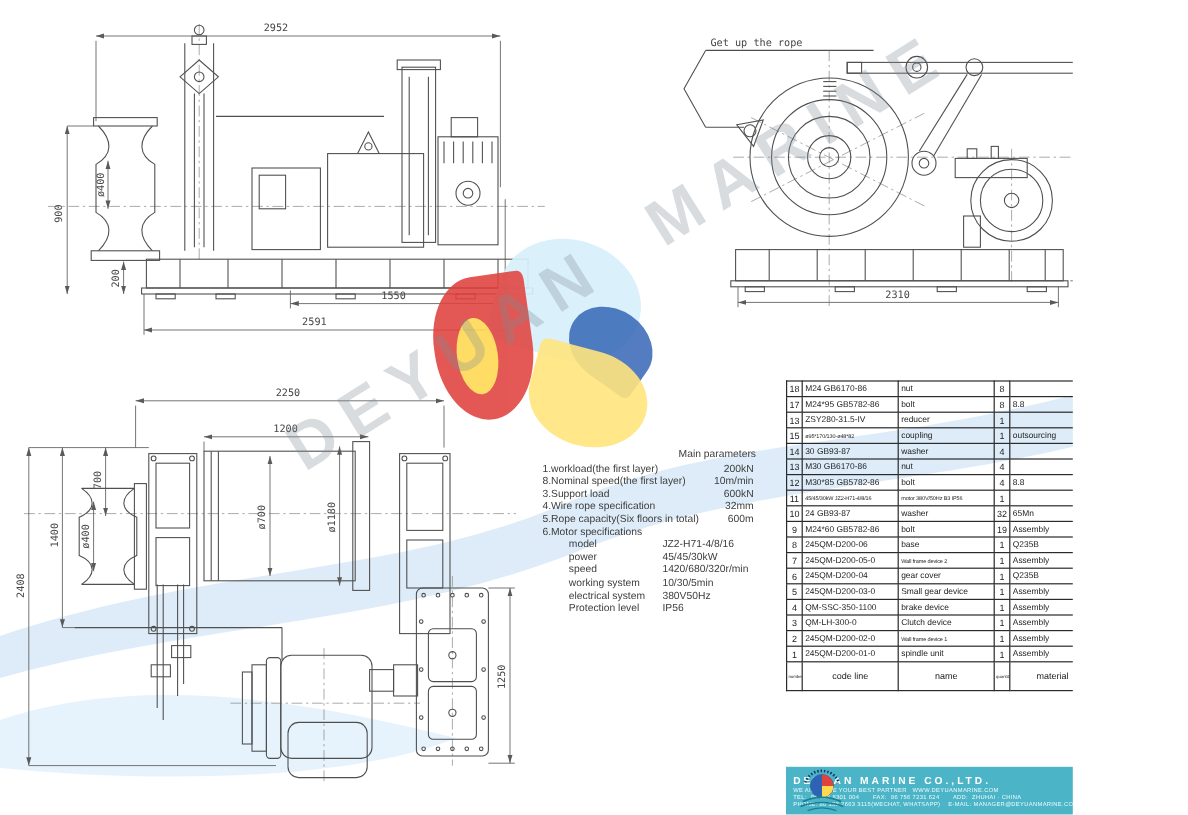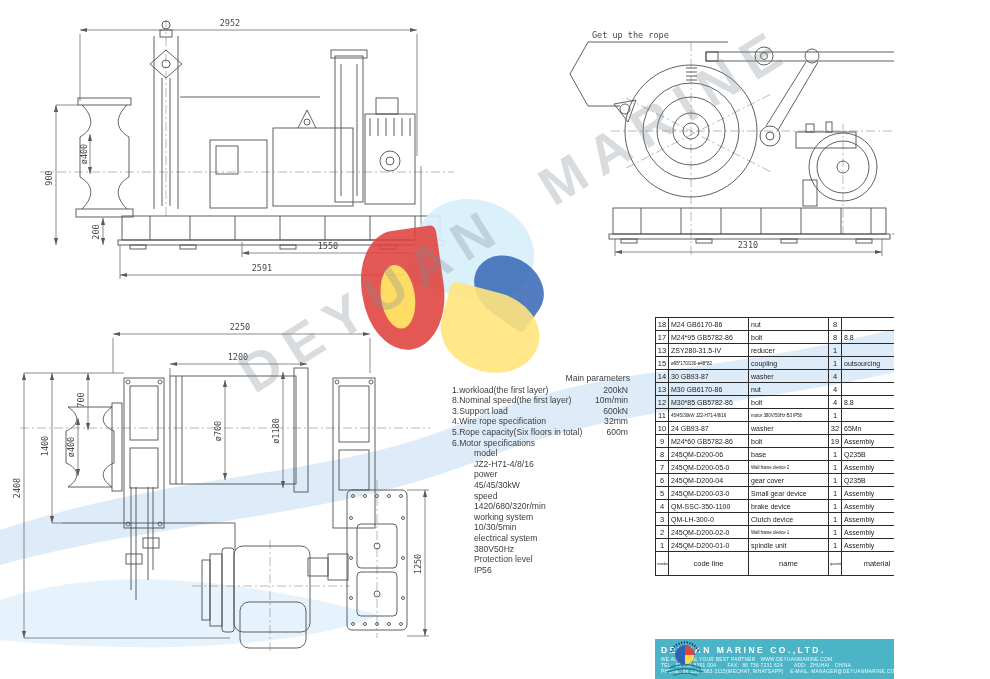--- a/index.html
+++ b/index.html
@@ -27,21 +27,21 @@
             background:#ffd94f;border-radius:50%;}
   .drop-yellow{left:440px;top:292px;width:100px;height:80px;background:#ffe47d;opacity:.9;
             border-radius:10% 65% 65% 65%;transform:rotate(15deg);}
   .drop-blue{left:472px;top:258px;width:74px;height:60px;background:#2d60b2;opacity:.82;
             border-radius:65% 65% 10% 65%;transform:rotate(35deg);}
   
   #mp{left:452px;top:338px;width:178px;z-index:4;color:#3d3d3d;font-size:8.6px;line-height:10.6px;}
   #mp .mp-title{text-align:right;padding-left:6px;margin-bottom:1px;margin-top:35px;}
   .mp-row{display:flex;}
   .mp-val{margin-left:auto;padding-right:2px;}
-  .mp-mrow{display:flex;padding-left:22px;flex-direction:column;}
+  .mp-mrow{display:flex;padding-left:22px;}
   .mp-mlabel{width:78px;}
   
   #bom{left:655px;top:317px;width:333px;z-index:4;border-collapse:collapse;table-layout:fixed;
        font-size:7px;color:#1c1c1c;}
   #bom td{border:1px solid #2a2a2a;height:12px;padding:0 1px;overflow:hidden;white-space:nowrap;}
   #bom .bc0,#bom .bc3{text-align:center;font-size:7.5px;}
   #bom .bc1,#bom .bc2,#bom .bc4{text-align:left;padding-left:2px;}
   #bom .sq{font-size:4.6px;letter-spacing:-0.1px;}
   #bom .rk{font-size:3.6px;font-weight:bold;text-align:right;letter-spacing:-0.2px;}
   #bom tfoot td{height:23px;text-align:center;font-size:7.5px;}

